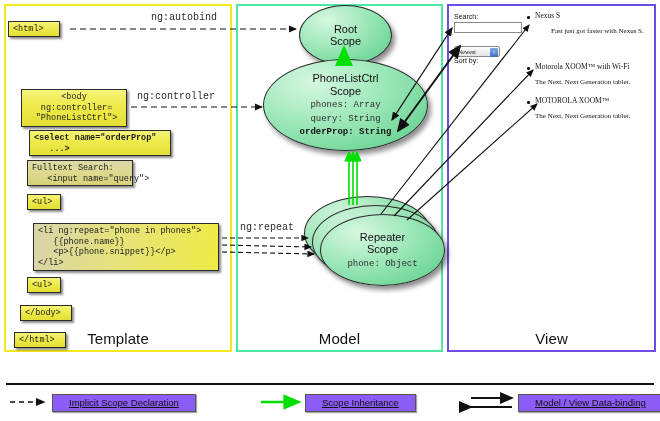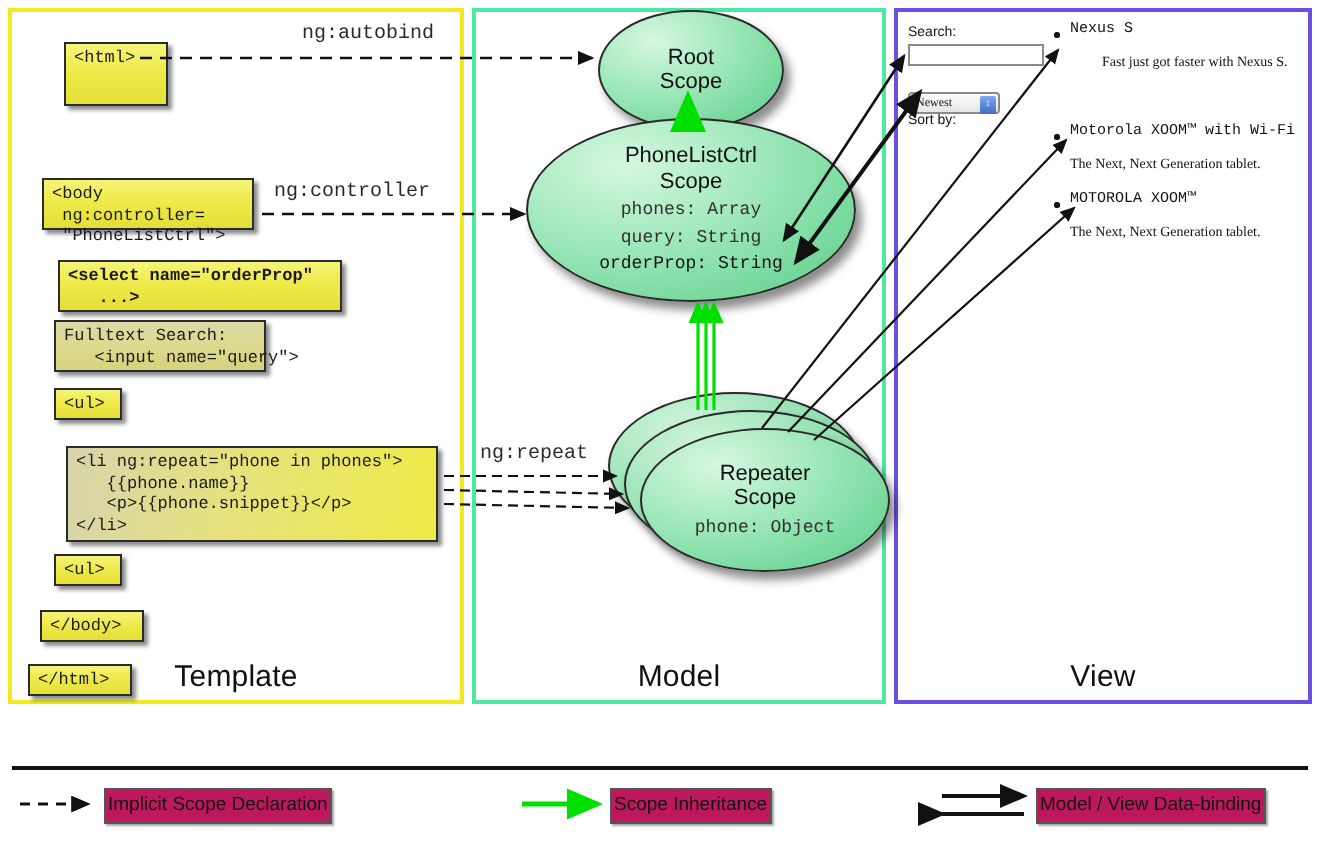--- a/index.html
+++ b/index.html
@@ -30,72 +30,72 @@
   
   .scope{position:absolute;border-radius:50%;
          background:radial-gradient(ellipse at 30% 25%,#d6f7e0 0%,#9fe8bb 42%,#73d79a 78%,#5cc185 100%);
          border:1.6px solid #2a2a2a;
          box-shadow:3px 4px 5px rgba(0,0,0,.45);
          display:flex;flex-direction:column;align-items:center;justify-content:center;
          text-align:center;box-sizing:border-box;}
   .scope .ttl{font-size:11px;line-height:12.5px;color:#111;}
   .scope .props{font-family:"Liberation Mono","DejaVu Sans Mono",monospace;
                 font-size:9px;line-height:10.5px;color:#2f2f2f;margin-top:3px;}
-  .scope .props b{color:#111;font-weight:normal;}
+  .scope .props b{color:#111;font-weight:bold;}
   .stackshadow{position:absolute;border-radius:50%;
          background:radial-gradient(ellipse at 30% 25%,#d2f4dc 0%,#9ce4b7 45%,#6fd295 100%);
          border:1.6px solid #2a2a2a;box-shadow:2px 3px 4px rgba(0,0,0,.4);}
 
   
   .conn-label{position:absolute;font-family:"Liberation Mono","DejaVu Sans Mono",monospace;
               font-size:10px;color:#2a2a2a;white-space:nowrap;}
 
   
   .v-label{position:absolute;font-family:Liberation Sans, sans-serif;font-size:7px;color:#111;}
   .v-input{position:absolute;background:#fff;border:1px solid #8a8a8a;box-sizing:border-box;}
   .v-select{position:absolute;box-sizing:border-box;height:11px;
             background:linear-gradient(180deg,#fcfcfc 0%,#e6e6e6 100%);
             border:1px solid #8a8a8a;border-radius:2px;
             font-family:"Liberation Serif",serif;font-size:6px;color:#111;
             padding-left:3px;line-height:10px;}
   .v-select .arrowbox{position:absolute;right:1px;top:1px;width:8px;height:9px;
             background:linear-gradient(180deg,#7fa8e8 0%,#3f6fc4 100%);
             border-radius:1px;color:#fff;font-size:5px;text-align:center;line-height:9px;}
-  .v-li{position:absolute;font-family:Liberation Mono, monospace;font-size:7.5px;color:#111;
+  .v-li{position:absolute;font-family:Liberation Serif, serif;font-size:7.5px;color:#111;
         white-space:nowrap;}
   .v-bullet{position:absolute;width:2.5px;height:2.5px;border-radius:50%;background:#111;}
   .v-snip{position:absolute;font-family:"Liberation Serif",serif;font-size:7px;color:#111;
         white-space:nowrap;}
 
   
   .rule{position:absolute;left:6px;width:648px;height:2px;background:#111;}
-  .legend-box{position:absolute;box-sizing:border-box;background:#be185d;
+  .legend-box{position:absolute;box-sizing:border-box;background:#8b5cf6;
         border:1px solid #555;box-shadow:1px 1px 1px rgba(0,0,0,.35);
-        font-size:9.5px;color:#111;padding:2px 1px;white-space:nowrap;line-height:12px;}
+        font-size:9.5px;color:#111;padding:2px 16px;white-space:nowrap;line-height:12px;text-decoration:underline;}
 
   svg.overlay{position:absolute;left:0;top:0;width:660px;height:421px;pointer-events:none;}
 </style>
 </head>
 <body>
 
 <div id="stage">
 
   <div class="col template">
     <div class="col-label">Template</div>
   </div>
   <div class="col model">
     <div class="col-label">Model</div>
   </div>
   <div class="col view">
     <div class="col-label">View</div>
   </div>
 
-  <div class="code" style="left:32px;top:21px;width:52px;height:32px;">&lt;html&gt;</div>
-
-  <div class="code" style="left:21px;top:89px;width:106px;height:26px;">&lt;body
+  <div class="code" style="left:8px;top:21px;width:52px;height:16px;">&lt;html&gt;</div>
+
+  <div class="code" style="left:21px;top:89px;width:106px;height:38px;text-align:center;">&lt;body
  ng:controller=
  "PhoneListCtrl"&gt;</div>
 
   <div class="code" style="left:29px;top:130px;width:142px;height:26px;font-weight:bold;">&lt;select name="orderProp"
    ...&gt;</div>
 
   <div class="code dim" style="left:27px;top:160px;width:106px;height:26px;">Fulltext Search:
    &lt;input name="query"&gt;</div>
 
   <div class="code" style="left:27px;top:194px;width:34px;height:16px;">&lt;ul&gt;</div>

